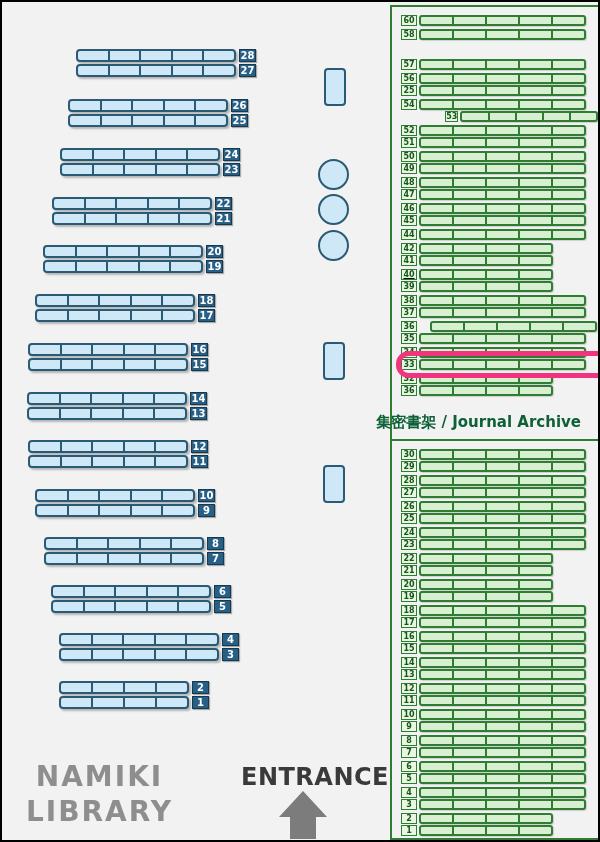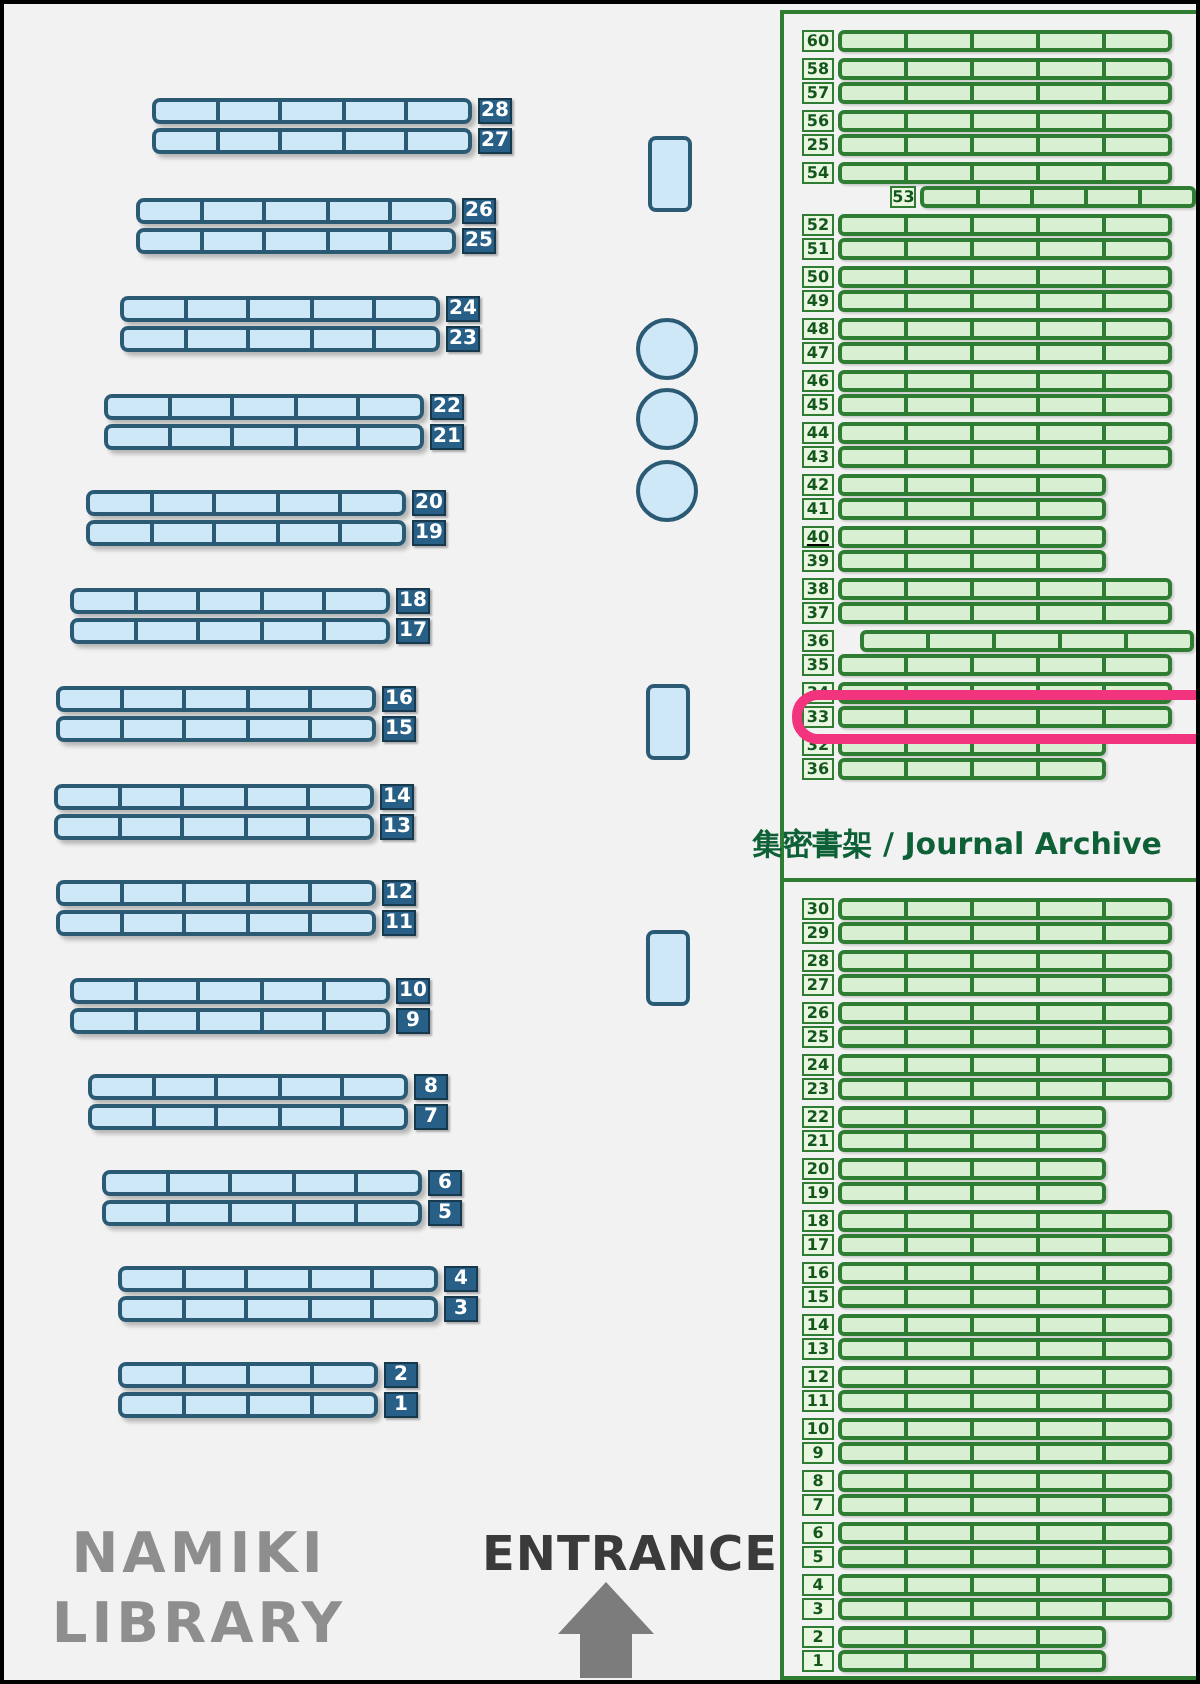--- a/index.html
+++ b/index.html
@@ -442,21 +442,21 @@
       <div class="g-row" style="margin-top: 3px;">
         <div class="g-tag">58</div>
         <div class="g-bar">
           <div class="seg"></div>
           <div class="seg"></div>
           <div class="seg"></div>
           <div class="seg"></div>
           <div class="seg"></div>
         </div>
       </div>
-      <div class="g-row" style="margin-top: 1px;">
+      <div class="g-row" style="margin-top: 19px;">
         <div class="g-tag">57</div>
         <div class="g-bar">
           <div class="seg"></div>
           <div class="seg"></div>
           <div class="seg"></div>
           <div class="seg"></div>
           <div class="seg"></div>
         </div>
       </div>
       <div class="g-row" style="margin-top: 3px;">
@@ -574,30 +574,20 @@
         <div class="g-bar">
           <div class="seg"></div>
           <div class="seg"></div>
           <div class="seg"></div>
           <div class="seg"></div>
           <div class="seg"></div>
         </div>
       </div>
       <div class="g-row" style="margin-top: 3px;">
         <div class="g-tag">44</div>
-        <div class="g-bar">
-          <div class="seg"></div>
-          <div class="seg"></div>
-          <div class="seg"></div>
-          <div class="seg"></div>
-          <div class="seg"></div>
-        </div>
-      </div>
-      <div class="g-row" style="margin-top: 1px;">
-        <div class="g-tag">43</div>
         <div class="g-bar">
           <div class="seg"></div>
           <div class="seg"></div>
           <div class="seg"></div>
           <div class="seg"></div>
           <div class="seg"></div>
         </div>
       </div>
       <div class="g-row" style="margin-top: 3px;">
         <div class="g-tag">42</div>

